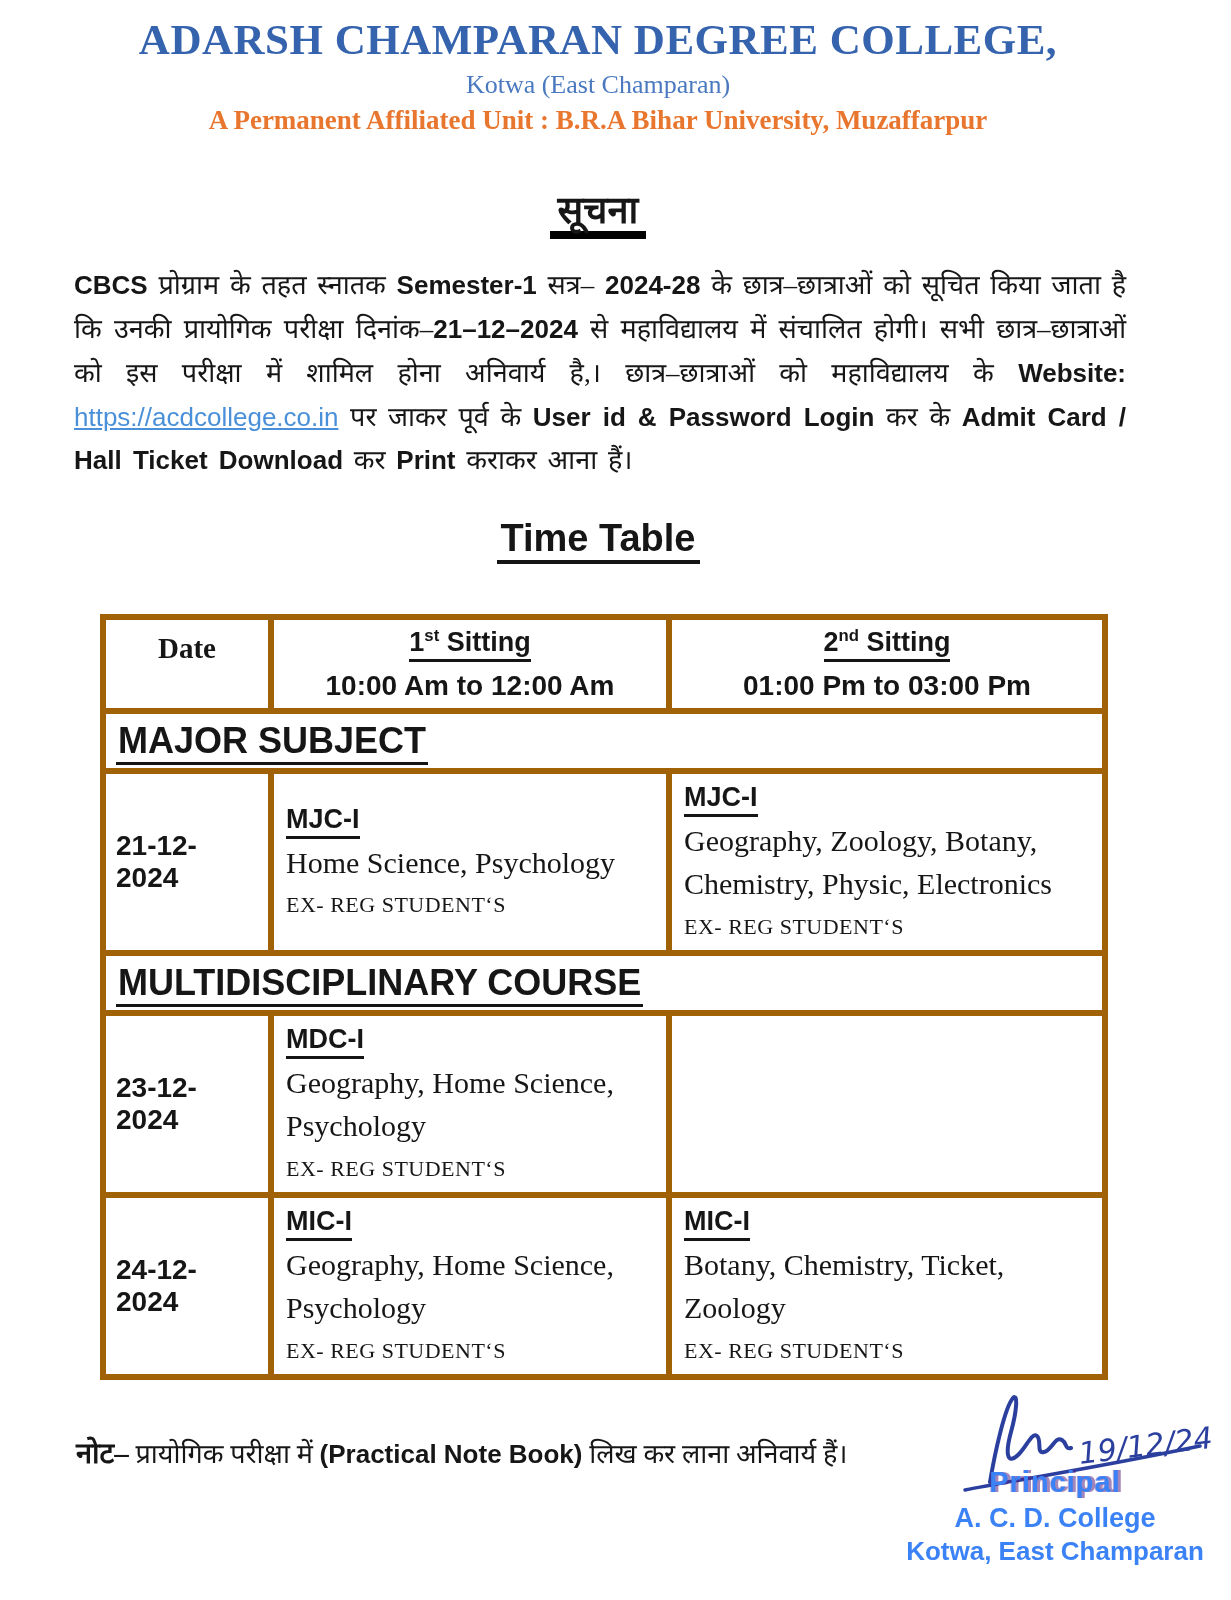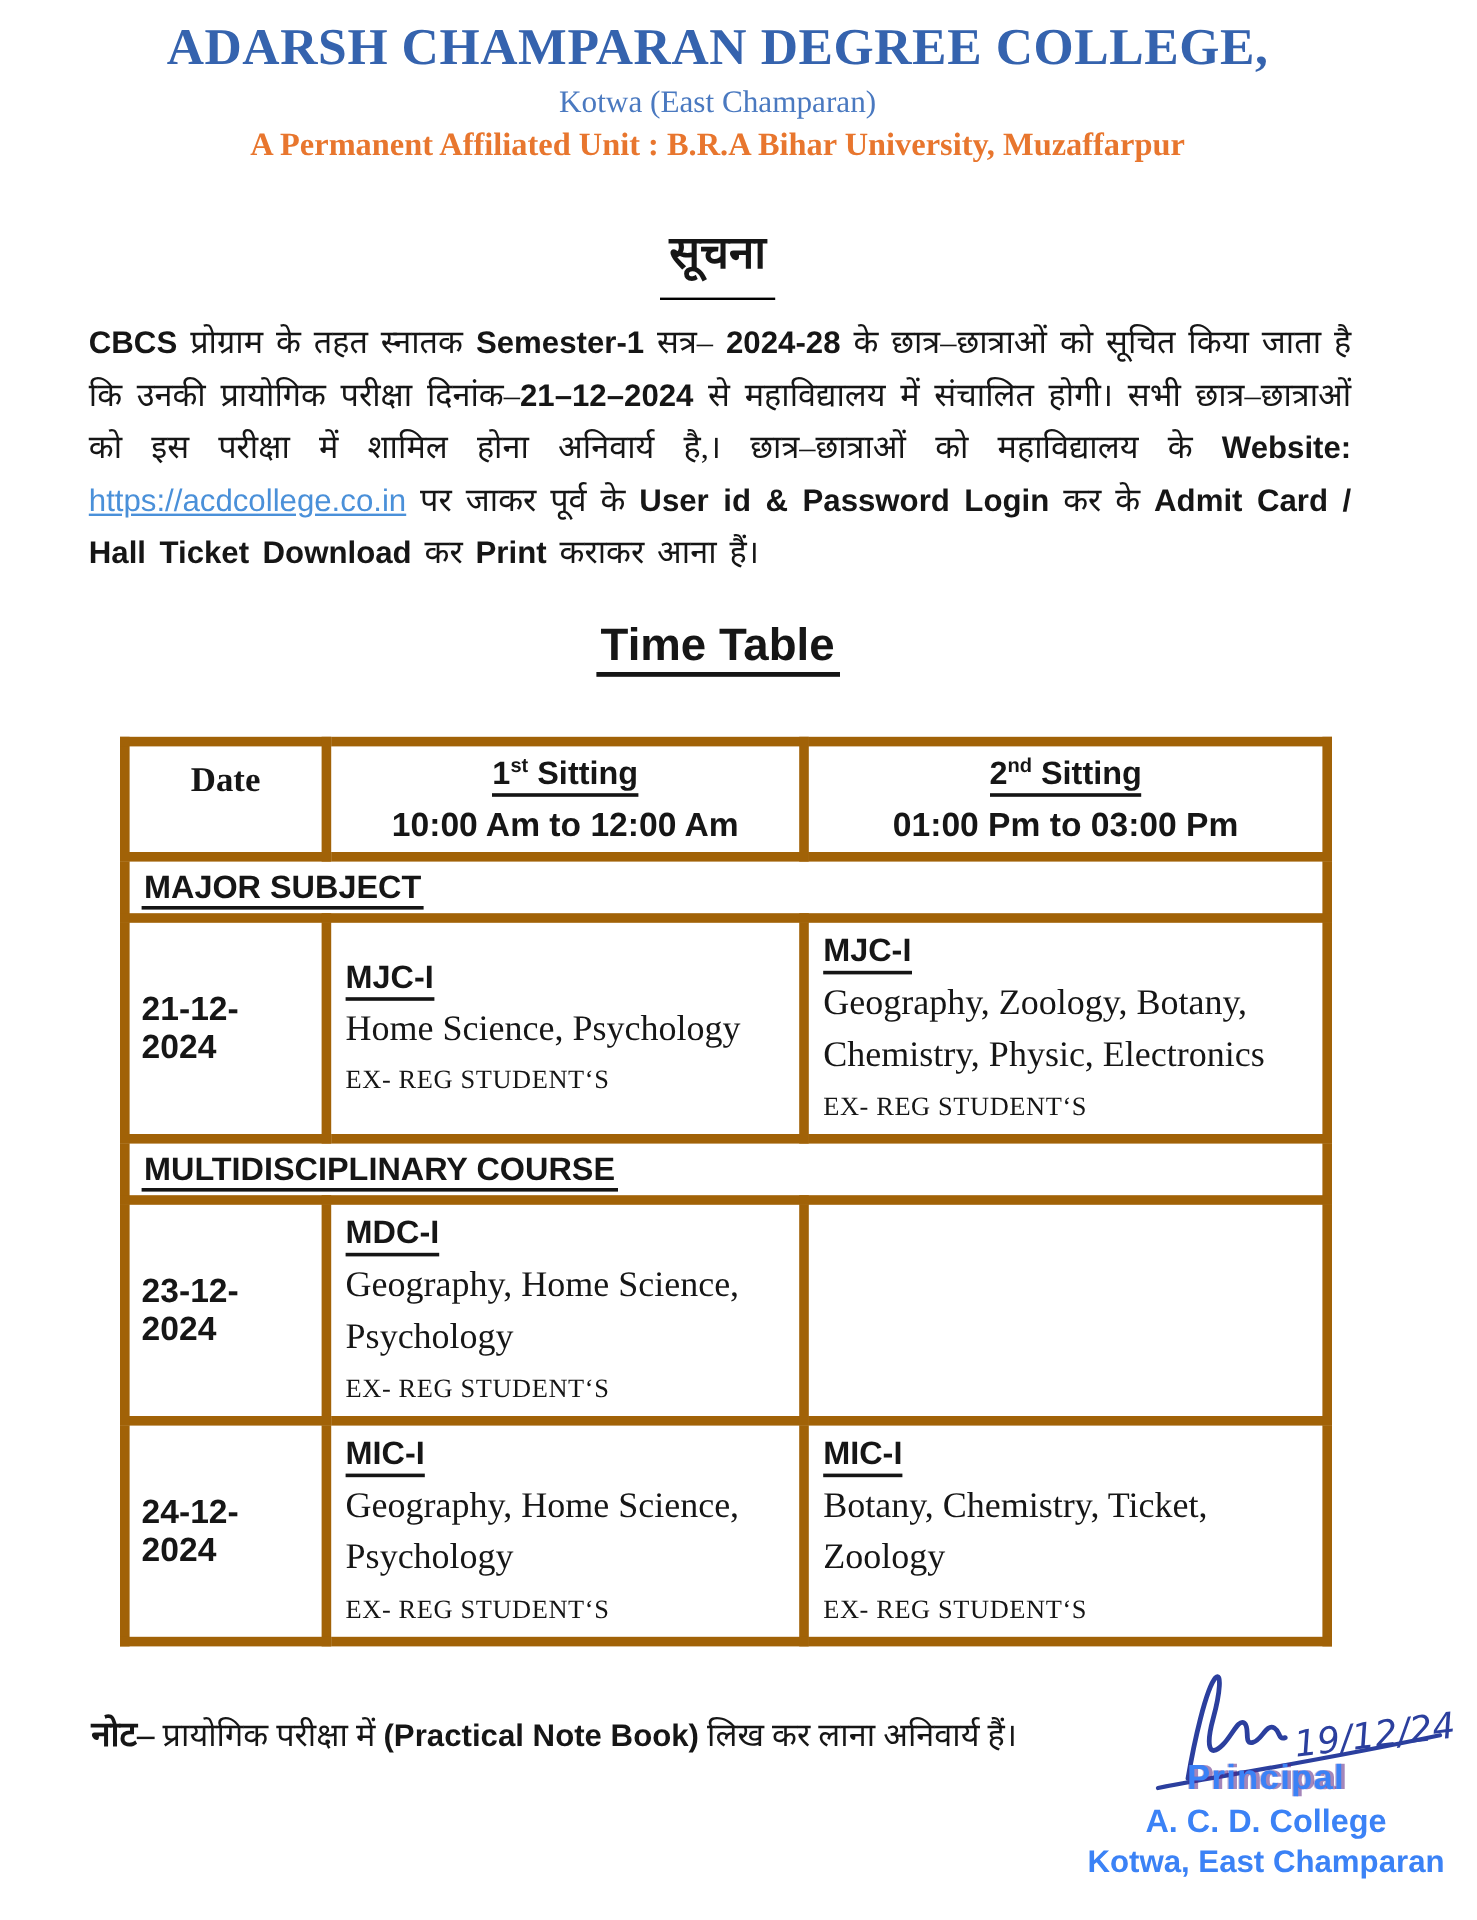--- a/index.html
+++ b/index.html
@@ -28,22 +28,22 @@
     font-weight: bold;
     font-size: 27px;
     margin-top: 5px;
   }
 
   
   .notice-heading { text-align: center; margin-top: 46px; }
   .notice-heading span {
     font-size: 38px;
     font-weight: bold;
-    border-bottom: 2px solid #000000;
-    padding: 0 8px 16px 8px;
+    border-bottom: 8px solid #000000;
+    padding: 0 8px 0 8px;
   }
 
   
   .notice-body {
     margin: 30px 70px 0 74px;
     font-size: 27px;
     line-height: 1.62;
     text-align: justify;
     word-spacing: 4px;
   }
@@ -71,21 +71,21 @@
   }
 
   
   table.timetable {
     border-collapse: collapse;
     table-layout: fixed;
     margin: 54px 0 0 100px;
     width: 1002px;
   }
   table.timetable td, table.timetable th {
-    border: 8px solid #a16207;
+    border: 6px solid #a16207;
     vertical-align: middle;
     padding: 6px 10px;
   }
   .th-date {
     font-family: "Liberation Serif", serif;
     font-weight: bold;
     font-size: 29px;
     vertical-align: top !important;
     padding-top: 12px !important;
   }
@@ -100,21 +100,21 @@
     border-bottom: 3px solid #151515;
     padding-bottom: 1px;
   }
   .sitting-title sup { font-size: 0.62em; }
   .sitting-time { margin-top: 8px; font-size: 28px; }
 
   .section-row td { padding: 11px 6px; }
   .section-title-text {
     font-family: "Liberation Sans", sans-serif;
     font-weight: bold;
-    font-size: 27px;
+    font-size: 36px;
     border-bottom: 3px solid #151515;
     padding: 0 2px 1px 2px;
   }
 
   .date-cell {
     font-family: "Liberation Sans", sans-serif;
     font-weight: bold;
     font-size: 28px;
   }
   .sitting-cell { padding: 8px 12px 10px 12px !important; }

